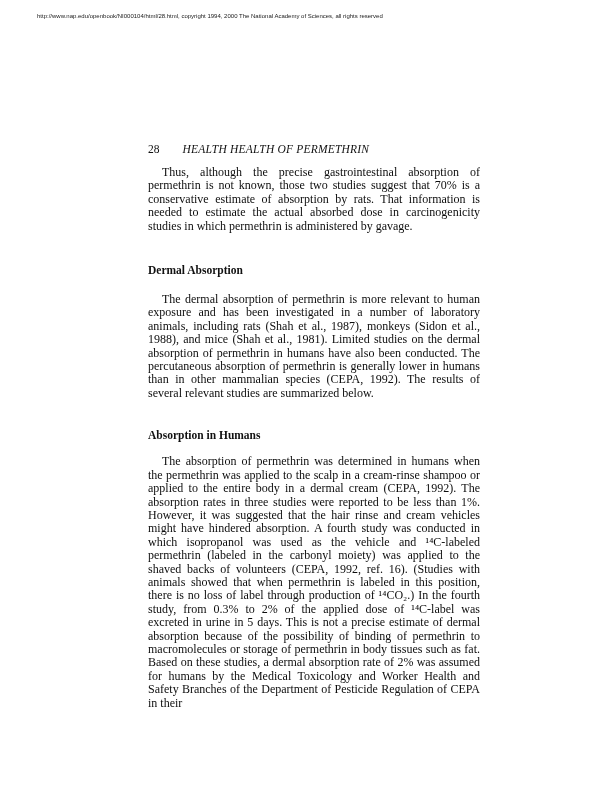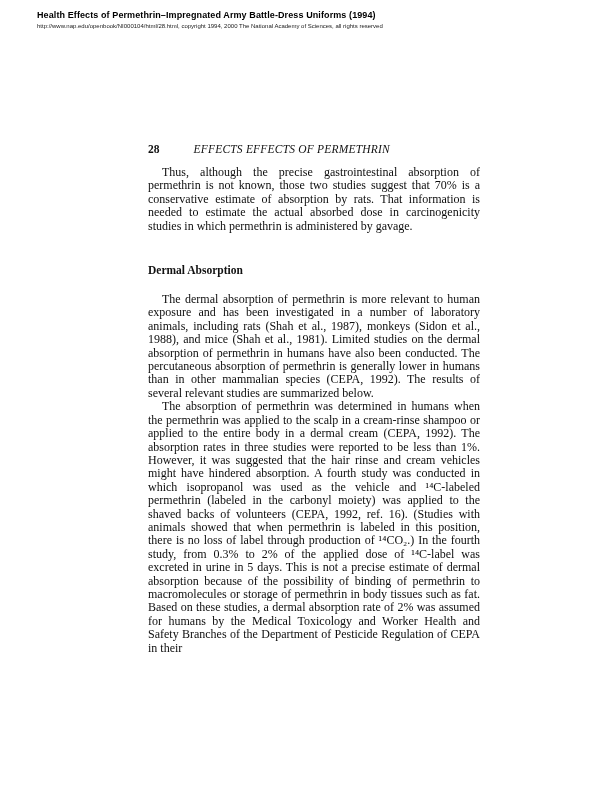--- a/index.html
+++ b/index.html
@@ -37,22 +37,22 @@
     left: 148px;
     top: 143px;
     width: 332px;
   }
   .running-head {
     font-size: 11.5px;
     margin-bottom: 11px;
     white-space: nowrap;
   }
   .page-number {
-    font-weight: bold;
-    margin-right: 34px;
+    font-weight: normal;
+    margin-right: 23px;
   }
   .running-title {
     font-style: italic;
     letter-spacing: 0.2px;
   }
   .body-para {
     font-size: 12px;
     line-height: 13.4px;
     text-align: justify;
     text-indent: 14px;
@@ -70,30 +70,30 @@
     font-weight: bold;
     text-align: left;
     margin-top: 29px;
     margin-bottom: 14px;
   }
 </style>
 </head>
 <body>
 
 <div class="scan-header">
-  <div class="scan-title">Health Effects of Permethrin–Impregnated Army Battle-Dress Uniforms  (1994)</div>
   <div class="scan-source">http://www.nap.edu/openbook/NI000104/html/28.html, copyright 1994, 2000 The National Academy of Sciences, all rights reserved</div>
 </div>
 
 <div class="content">
   <div class="running-head">
-    <span class="page-number">28</span><span class="running-title">EFFECTS EFFECTS OF PERMETHRIN</span>
+    <span class="page-number">28</span><span class="running-title">HEALTH HEALTH OF PERMETHRIN</span>
   </div>
 
   <p class="body-para">Thus, although the precise gastrointestinal absorption of permethrin is not known, those two studies suggest that 70% is a conservative estimate of absorption by rats.  That information is needed to estimate the actual absorbed dose in carcinogenicity studies in which permethrin is administered by gavage.</p>
 
   <h2 class="section-heading">Dermal Absorption</h2>
 
   <p class="body-para">The dermal absorption of permethrin is more relevant to human exposure and has been investigated in a number of laboratory animals, including rats (Shah et al., 1987), monkeys (Sidon et al., 1988), and mice (Shah et al., 1981).  Limited studies on the dermal absorption of permethrin in humans have also been conducted.  The percutaneous absorption of permethrin is generally lower in humans than in other mammalian species (CEPA, 1992). The results of several relevant studies are summarized below.</p>
 
+  <h3 class="subsection-heading">Absorption in Humans</h3>
 
   <p class="body-para">The absorption of permethrin was determined in humans when the permethrin was applied to the scalp in a cream-rinse shampoo or applied to the entire body in a dermal cream (CEPA, 1992).  The absorption rates in three studies were reported to be less than 1%.  However, it was suggested that the hair rinse and cream vehicles might have hindered absorption.  A fourth study was conducted in which isopropanol was used as the vehicle and ¹⁴C-labeled permethrin (labeled in the carbonyl moiety) was applied to the shaved backs of volunteers (CEPA, 1992, ref. 16).  (Studies with animals showed that when permethrin is labeled in this position, there is no loss of label through production of ¹⁴CO₂.)  In the fourth study, from 0.3% to 2% of the applied dose of ¹⁴C-label was excreted in urine in 5 days.  This is not a precise estimate of dermal absorption because of the possibility of binding of permethrin to macromolecules or storage of permethrin in body tissues such as fat. Based on these studies, a dermal absorption rate of 2% was assumed for humans by the Medical Toxicology and Worker Health and Safety Branches of the Department of Pesticide Regulation of CEPA in their</p>
 </div>
 
 </body></html>

